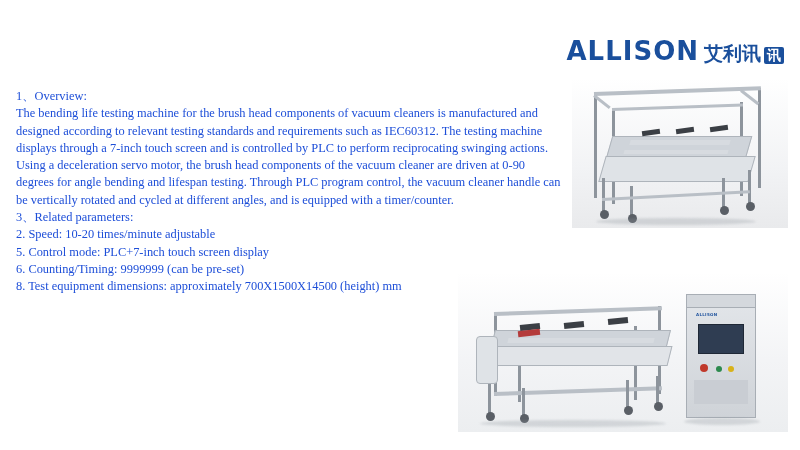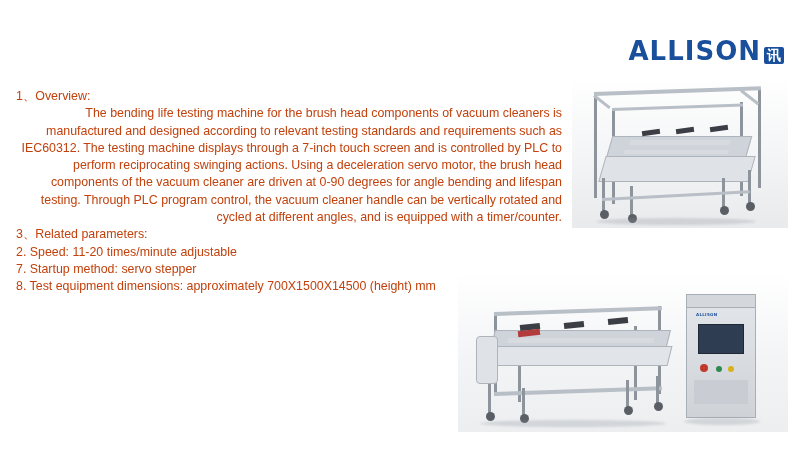--- a/index.html
+++ b/index.html
@@ -66,27 +66,27 @@
     padding: 1px 3px;
     border-radius: 2px;
     line-height: 1.1;
   }
 
   
   .body-text {
     position: absolute;
     left: 16px; top: 88px;
     width: 546px;
-    font-family: Liberation Sans, sans-serif;
+    font-family: Liberation Serif, serif;
     font-size: 12.4px;
     line-height: 17.3px;
-    color: #c2410c;
+    color: #1d4ed8;
   }
   .body-text .heading { white-space: nowrap; }
-  .body-text .para { text-align: right; }
+  .body-text .para { text-align: left; }
   .body-text .list-item { white-space: nowrap; }
 
   
   .photo {
     position: absolute;
     background: #f4f5f7;
   }
   .photo-top {
     left: 572px; top: 78px;
     width: 216px; height: 150px;
@@ -136,29 +136,31 @@
   }
 </style>
 </head>
 <body>
 
 <div class="page">
 
 
   <div class="brand">
     <span class="brand-main">ALLISON</span>
+    <span class="brand-cn">艾利讯</span>
     <span class="brand-badge">讯</span>
   </div>
 
   <div class="body-text">
     <div class="heading">1、Overview:</div>
     <div class="para">The bending life testing machine for the brush head components of vacuum cleaners is manufactured and designed according to relevant testing standards and requirements such as IEC60312. The testing machine displays through a 7-inch touch screen and is controlled by PLC to perform reciprocating swinging actions. Using a deceleration servo motor, the brush head components of the vacuum cleaner are driven at 0-90 degrees for angle bending and lifespan testing. Through PLC program control, the vacuum cleaner handle can be vertically rotated and cycled at different angles, and is equipped with a timer/counter.</div>
     <div class="heading">3、Related parameters:</div>
-    <div class="list-item">2. Speed: 11-20 times/minute adjustable</div>
-    <div class="list-item">7. Startup method: servo stepper</div>
+    <div class="list-item">2. Speed: 10-20 times/minute adjustable</div>
+    <div class="list-item">5. Control mode: PLC+7-inch touch screen display</div>
+    <div class="list-item">6. Counting/Timing: 9999999 (can be pre-set)</div>
     <div class="list-item">8. Test equipment dimensions: approximately 700X1500X14500 (height) mm</div>
   </div>
 
   <div class="photo photo-top">
 
     <div class="bar-d" style="left:22px; top:16px; width:3px; height:104px;"></div>
     <div class="bar-d" style="left:186px; top:10px; width:3px; height:100px;"></div>
     <div class="bar-d" style="left:40px; top:30px; width:3px; height:96px;"></div>
     <div class="bar-d" style="left:168px; top:24px; width:3px; height:94px;"></div>
 

